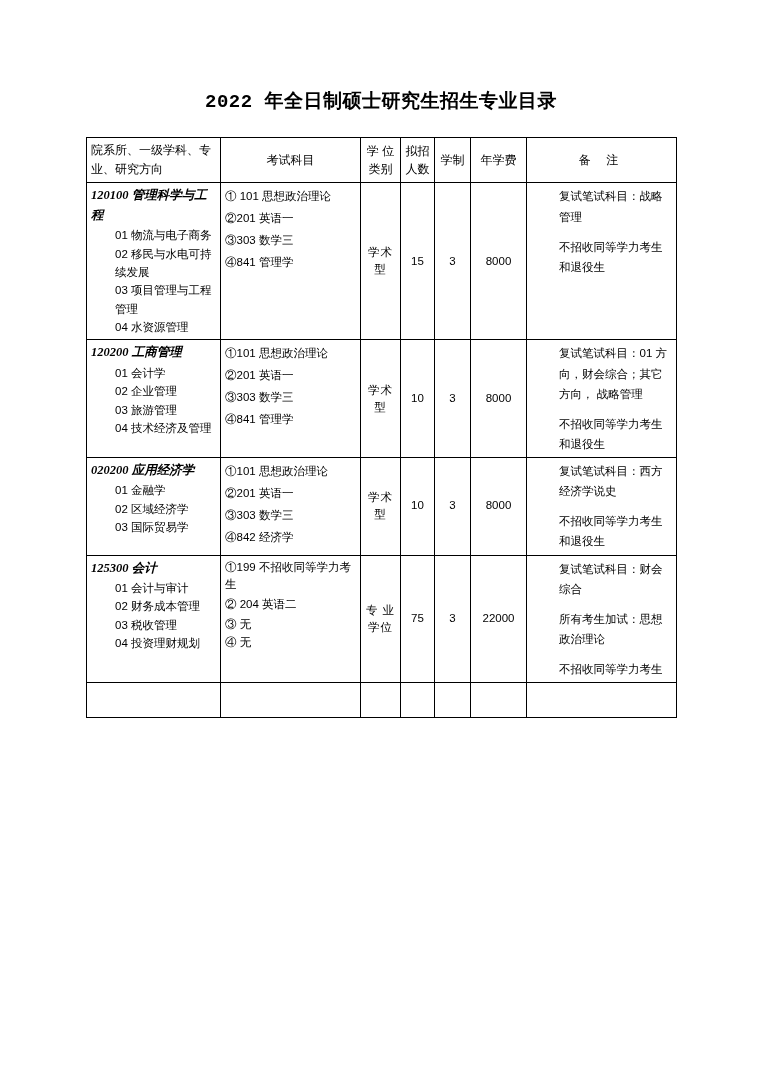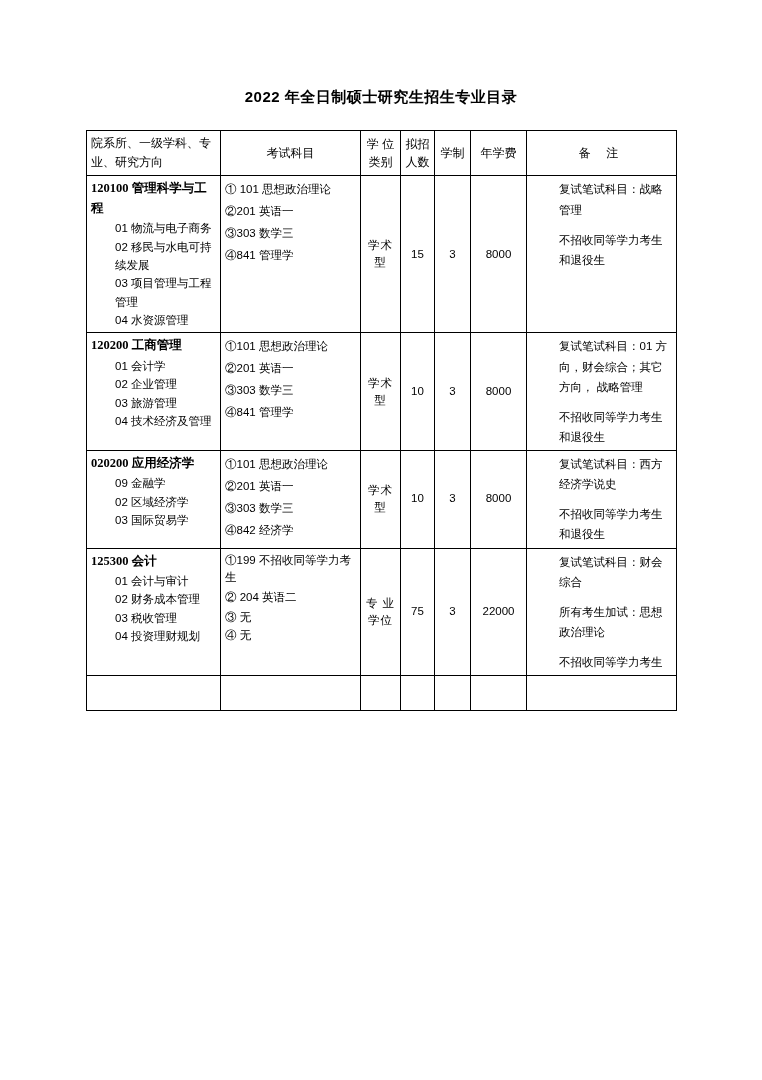--- a/index.html
+++ b/index.html
@@ -15,22 +15,22 @@
     overflow: hidden;
   }
   .page {
     position: relative;
     width: 762px;
     height: 1080px;
     box-sizing: border-box;
   }
   .doc-title {
     text-align: center;
-    font-family: Liberation Sans, sans-serif;
-    font-size: 15px;
+    font-family: Liberation Mono, monospace;
+    font-size: 19px;
     font-weight: 700;
     letter-spacing: 0.5px;
     margin-top: 88px;
     margin-bottom: 0;
   }
   .table-wrap {
     margin: 23px auto 0 auto;
     width: 590px;
   }
   table.catalog {
@@ -70,20 +70,21 @@
   .col-major   { width: 134px; }
   .col-subject { width: 140px; }
   .col-type    { width: 40px; }
   .col-plan    { width: 34px; }
   .col-years   { width: 36px; }
   .col-fee     { width: 56px; }
   .col-remark  { width: 150px; }
 
   .major-name {
     font-weight: 700;
+    font-style: italic;
     font-family: "Liberation Serif", serif;
     font-size: 12.5px;
     display: block;
     margin-bottom: 1px;
   }
   .dir-line {
     display: block;
     line-height: 1.6;
     margin-left: 24px;
   }
@@ -198,21 +199,21 @@
           <td>
             <span class="remark-line">复试笔试科目：01 方向，财会综合；其它方向， 战略管理</span>
             <span class="remark-gap"></span>
             <span class="remark-line">不招收同等学力考生和退役生</span>
           </td>
         </tr>
 
         <tr>
           <td>
             <span class="major-name">020200 应用经济学</span>
-            <span class="dir-line">09 金融学</span>
+            <span class="dir-line">01 金融学</span>
             <span class="dir-line">02 区域经济学</span>
             <span class="dir-line">03 国际贸易学</span>
           </td>
           <td>
             <span class="subj-line">①101 思想政治理论</span>
             <span class="subj-line">②201 英语一</span>
             <span class="subj-line">③303 数学三</span>
             <span class="subj-line">④842 经济学</span>
           </td>
           <td class="type-cell">学术型</td>

